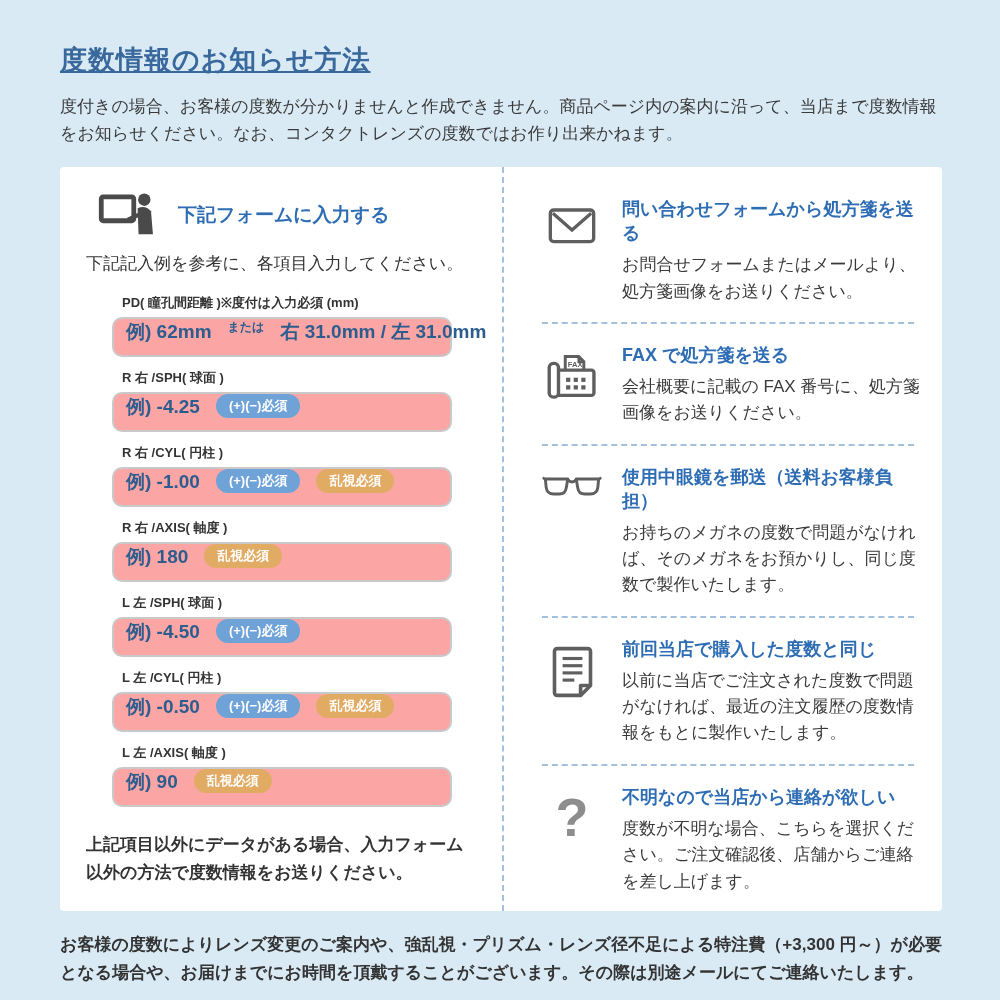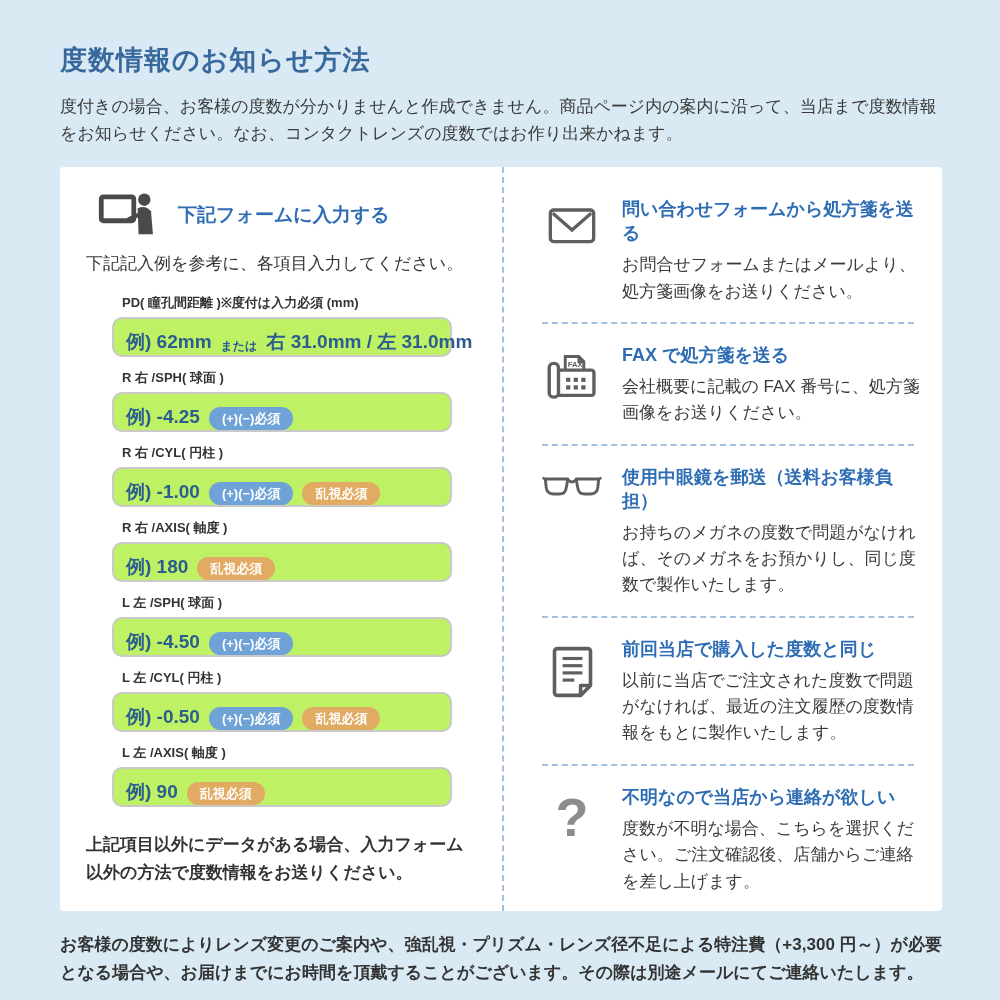--- a/index.html
+++ b/index.html
@@ -8,21 +8,21 @@
     width: 1000px; height: 1000px;
     background: #d9eaf5;
     font-family: "Liberation Sans", sans-serif;
     color: #3a3a3a;
     overflow: hidden;
   }
   .wrap { padding: 42px 58px 0 60px; }
 
   .page-title {
     font-size: 27px; font-weight: bold; color: #38689c;
-    margin: 0 0 15px 0; letter-spacing: 1px;
+    margin: 0 0 15px 0; letter-spacing: 1px; text-decoration: underline;
   }
   .intro {
     font-size: 17px; font-weight: 500; color: #3a3a3a;
     line-height: 1.6; margin: 0 0 20px 0;
   }
 
   .panel {
     background: #ffffff; border-radius: 4px;
     display: flex; align-items: stretch;
     min-height: 716px;
@@ -37,22 +37,22 @@
   .instruction { font-size: 17px; font-weight: 400; color: #333; margin: 15px 0 18px 0; }
 
   .fields { padding-left: 26px; }
   .field-label {
     font-size: 13px; font-weight: bold; color: #333;
     margin: 12px 0 5px 0; padding-left: 10px;
   }
   .field-box {
     width: 340px; height: 40px;
     border: 2px solid #c9c9c9; border-radius: 10px;
-    background: #bef264;
-    display: flex; align-items: flex-end; gap: 9px; padding: 0 12px;
+    background: #fca5a5;
+    display: flex; align-items: flex-start; gap: 16px; padding: 0 12px;
   }
   .ex { font-size: 19px; font-weight: bold; color: #2c5d8f; white-space: nowrap; }
   .ex-small { font-size: 12px; font-weight: bold; color: #2c5d8f; white-space: nowrap; }
   .badge {
     border-radius: 999px; color: #fff; font-size: 13px; font-weight: bold;
     padding: 4px 13px; white-space: nowrap; line-height: 1.2;
   }
   .badge.blue { background: #6fa3d8; }
   .badge.orange { background: #e2ab64; }
 

